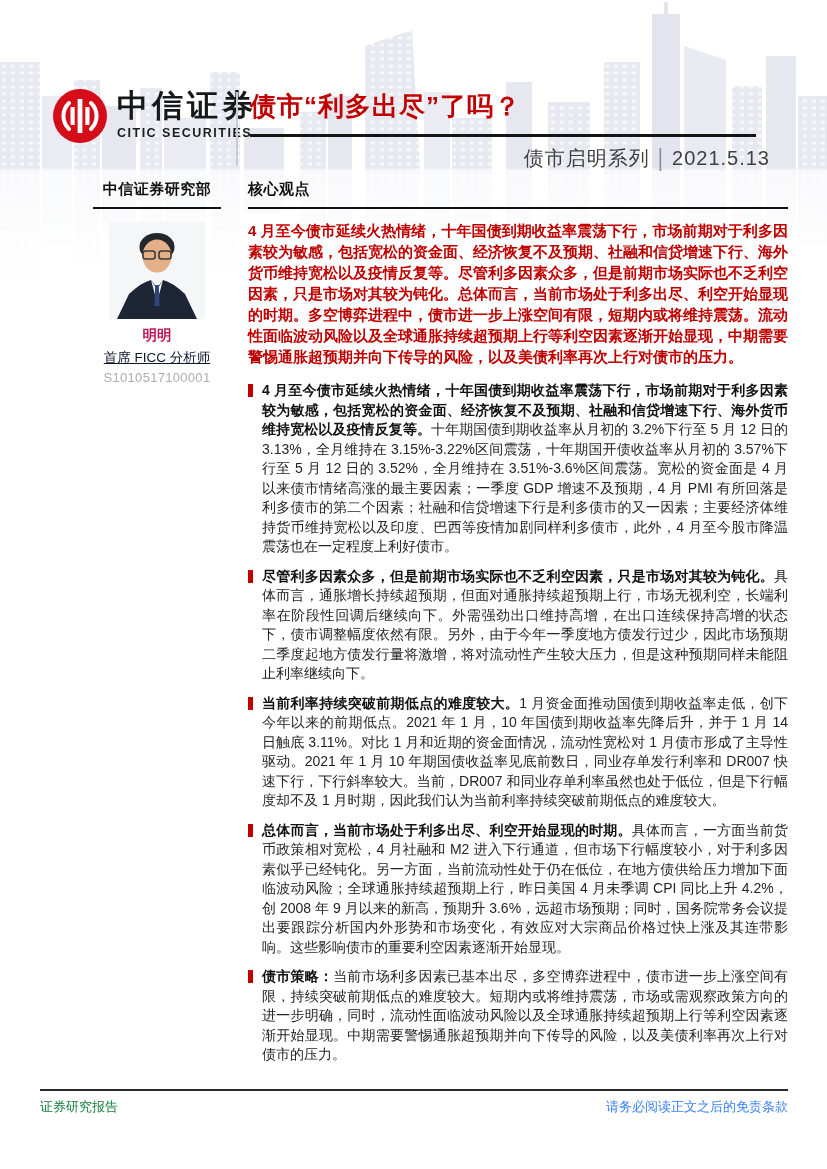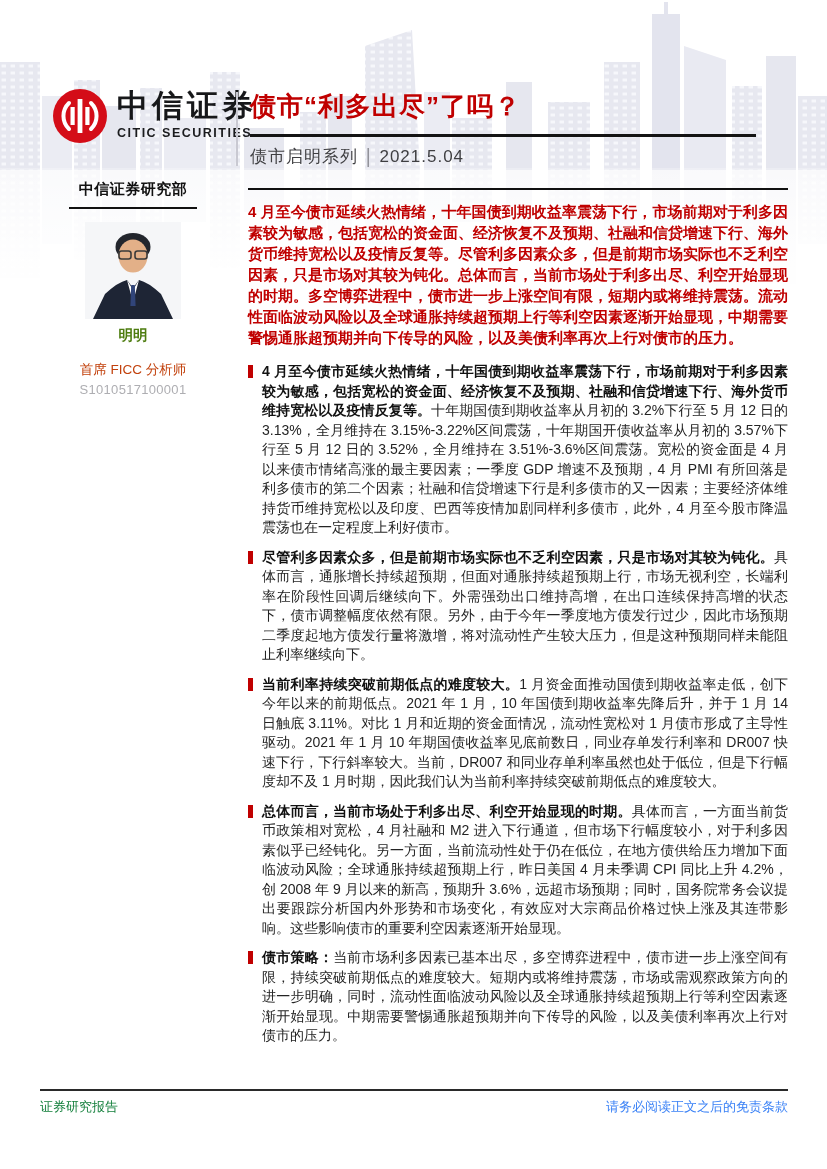--- a/index.html
+++ b/index.html
@@ -44,34 +44,34 @@
     width: 2px; height: 74px; background: #c9c9d2;
   }
 
   .title-block { position: absolute; left: 250px; top: 82px; width: 520px; }
   .report-title {
     color: #c00000; font-size: 26px; font-weight: bold;
     letter-spacing: 1px; line-height: 32px; white-space: nowrap;
   }
   .title-rule { width: 506px; height: 3px; background: #141414; margin-top: 12px; }
   .subtitle-row {
-    margin-top: 8px; font-size: 17px; color: #3f3f42; letter-spacing: 1px;
-    display: flex; align-items: center;
+    margin-top: 8px; font-size: 20px; color: #3f3f42; letter-spacing: 1px;
+    display: flex; align-items: center; justify-content: flex-end;
   }
   .subtitle-sep { color: #8a8a90; margin: 0 8px; font-weight: normal; transform: scaleY(1.15); }
 
   
-  .sidebar { position: absolute; left: 52px; top: 180px; width: 162px; z-index: 2; text-align: center; }
+  .sidebar { position: absolute; left: 76px; top: 180px; width: 162px; z-index: 2; text-align: center; }
   .dept-name { font-size: 15px; font-weight: bold; color: #111; letter-spacing: 0.5px; }
   .dept-rule { width: 128px; height: 2px; background: #111; margin: 8px auto 0 auto; }
 
   .analyst-card { margin-top: 13px; }
   .analyst-photo { width: 96px; height: 97px; display: block; margin: 0 auto; }
-  .analyst-name { font-size: 14.5px; font-weight: bold; color: #4d7c0f; margin-top: 7px; }
-  .analyst-title { font-size: 13.5px; color: #c2410c; margin-top: 15px; line-height: 19px; white-space: pre-line; }
+  .analyst-name { font-size: 14.5px; font-weight: bold; color: #be185d; margin-top: 7px; }
+  .analyst-title { font-size: 13.5px; color: #0f172a; margin-top: 3px; line-height: 19px; white-space: pre-line; text-decoration: underline; }
   .analyst-id { font-size: 13px; color: #aeaeb2; margin-top: 3px; letter-spacing: 0.3px; }
 
   
   .main { position: absolute; left: 248px; top: 180px; width: 540px; z-index: 2; }
   .section-heading { font-size: 15px; font-weight: bold; color: #111; letter-spacing: 0.5px; }
   .section-rule { width: 100%; height: 2px; background: #111; margin: 8px 0 11px 0; }
 
   .summary {
     color: #c00000; font-weight: bold;
     font-size: 15px; line-height: 21px;
@@ -159,21 +159,21 @@
     </div>
 
     <div class="header-divider"></div>
 
     <div class="title-block">
       <div class="report-title">债市“利多出尽”了吗？</div>
       <div class="title-rule"></div>
       <div class="subtitle-row">
         <span>债市启明系列</span>
         <span class="subtitle-sep">|</span>
-        <span>2021.5.04</span>
+        <span>2021.5.13</span>
       </div>
     </div>
   </header>
 
   <aside class="sidebar">
     <div class="dept-name">中信证券研究部</div>
     <div class="dept-rule"></div>
 
     <div class="analyst-card">
       <svg class="analyst-photo" viewBox="0 0 96 97" xmlns="http://www.w3.org/2000/svg" aria-hidden="true">
@@ -188,20 +188,21 @@
       </svg>
       <div class="analyst-name">明明</div>
       <div class="analyst-title">首席 FICC 分析师</div>
       <div class="analyst-id">S1010517100001</div>
     </div>
 
 
   </aside>
 
   <main class="main">
+    <h2 class="section-heading">核心观点</h2>
     <div class="section-rule"></div>
 
     <p class="summary">4 月至今债市延续火热情绪，十年国债到期收益率震荡下行，市场前期对于利多因素较为敏感，包括宽松的资金面、经济恢复不及预期、社融和信贷增速下行、海外货币维持宽松以及疫情反复等。尽管利多因素众多，但是前期市场实际也不乏利空因素，只是市场对其较为钝化。总体而言，当前市场处于利多出尽、利空开始显现的时期。多空博弈进程中，债市进一步上涨空间有限，短期内或将维持震荡。流动性面临波动风险以及全球通胀持续超预期上行等利空因素逐渐开始显现，中期需要警惕通胀超预期并向下传导的风险，以及美债利率再次上行对债市的压力。</p>
 
     <div class="bullets">
 
       <div class="bullet">
         <span class="bullet-marker"></span>
         <p class="bullet-text"><span class="bullet-lead">4 月至今债市延续火热情绪，十年国债到期收益率震荡下行，市场前期对于利多因素较为敏感，包括宽松的资金面、经济恢复不及预期、社融和信贷增速下行、海外货币维持宽松以及疫情反复等。</span><span>十年期国债到期收益率从月初的 3.2%下行至 5 月 12 日的 3.13%，全月维持在 3.15%-3.22%区间震荡，十年期国开债收益率从月初的 3.57%下行至 5 月 12 日的 3.52%，全月维持在 3.51%-3.6%区间震荡。宽松的资金面是 4 月以来债市情绪高涨的最主要因素；一季度 GDP 增速不及预期，4 月 PMI 有所回落是利多债市的第二个因素；社融和信贷增速下行是利多债市的又一因素；主要经济体维持货币维持宽松以及印度、巴西等疫情加剧同样利多债市，此外，4 月至今股市降温震荡也在一定程度上利好债市。</span></p>
       </div>

